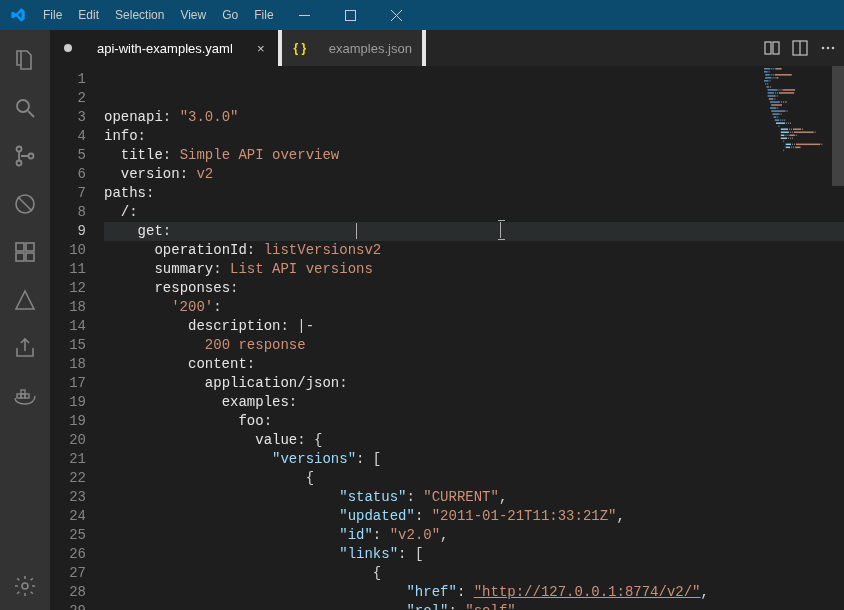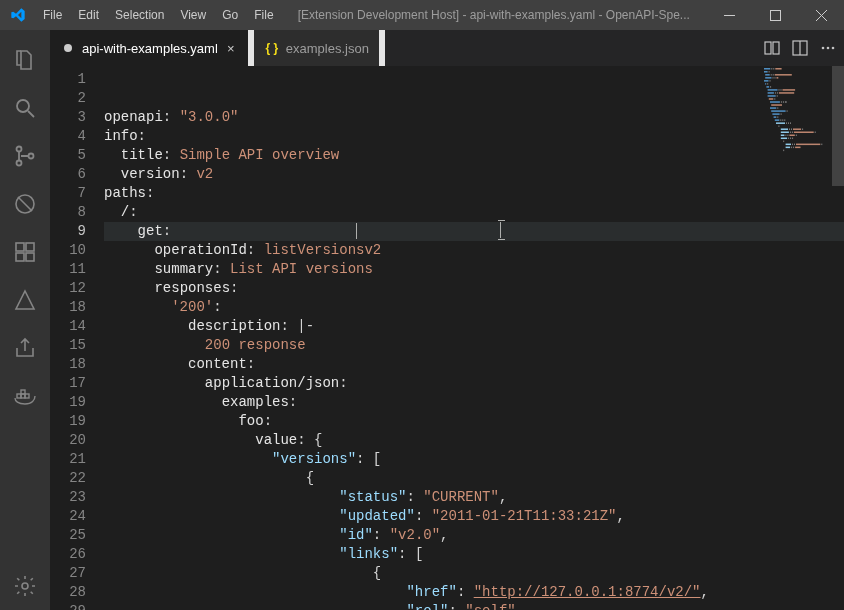--- a/index.html
+++ b/index.html
@@ -9,21 +9,21 @@
   background: #1e1e1e;
   color: #cccccc;
   width: 844px;
   height: 610px;
   overflow: hidden;
   display: flex;
   flex-direction: column;
 }
 .titlebar {
   height: 30px;
-  background: #404040;
+  background: #0c4a6e;
   display: flex;
   align-items: center;
   color: #cccccc;
   font-size: 12px;
   user-select: none;
 }
 .titlebar .logo {
   width: 35px;
   display: flex;
   align-items: center;
@@ -85,25 +85,25 @@
 .tabs-row {
   height: 36px;
   background: #252526;
   display: flex;
   align-items: stretch;
 }
 .tab {
   display: flex;
   align-items: center;
   padding: 8px 10px;
-  gap: 6px;
+  gap: 21px;
   background: #2d2d2d;
   color: #9d9d9d;
   font-size: 13px;
-  border-right: 6px solid #e5e5e5;
+  border-right: 4px solid #e5e5e5;
   position: relative;
 }
 .tab.active {
   background: #1e1e1e;
   color: #ffffff;
 }
 .tab .dot {
   width: 8px; height: 8px; border-radius: 50%; background: #cccccc;
   display: none;
 }
@@ -200,21 +200,20 @@
       </svg>
   </div>
   <div class="menu" id="menu-bar">
       <div class="menu-item">File</div>
       <div class="menu-item">Edit</div>
       <div class="menu-item">Selection</div>
       <div class="menu-item">View</div>
       <div class="menu-item">Go</div>
       <div class="menu-item">File</div>
     </div>
-  <div class="title-center">[Extension Development Host] - api-with-examples.yaml - OpenAPI-Spe...</div>
   <div class="win-controls">
     <div class="win-btn">
       <svg viewBox="0 0 11 11">
           <rect x="0" y="5" width="11" height="1" fill="currentColor"></rect>
         </svg>
     </div>
     <div class="win-btn">
       <svg viewBox="0 0 11 11">
           <rect x="0.5" y="0.5" width="10" height="10" fill="none" stroke="currentColor"></rect>
         </svg>

